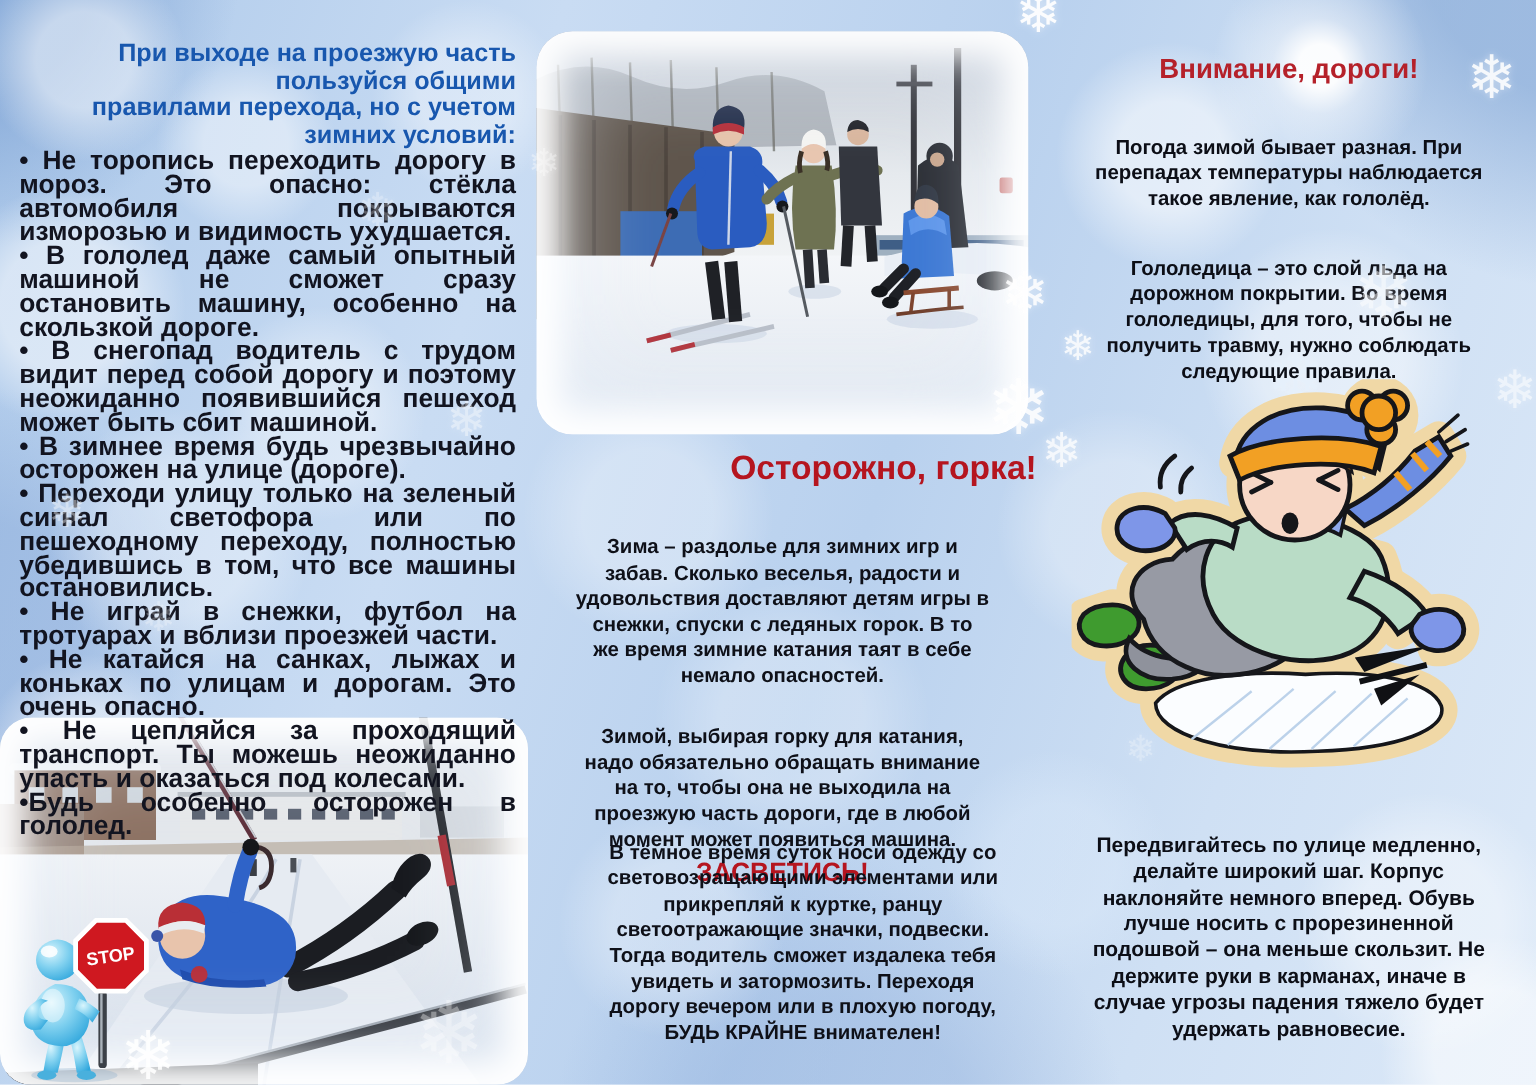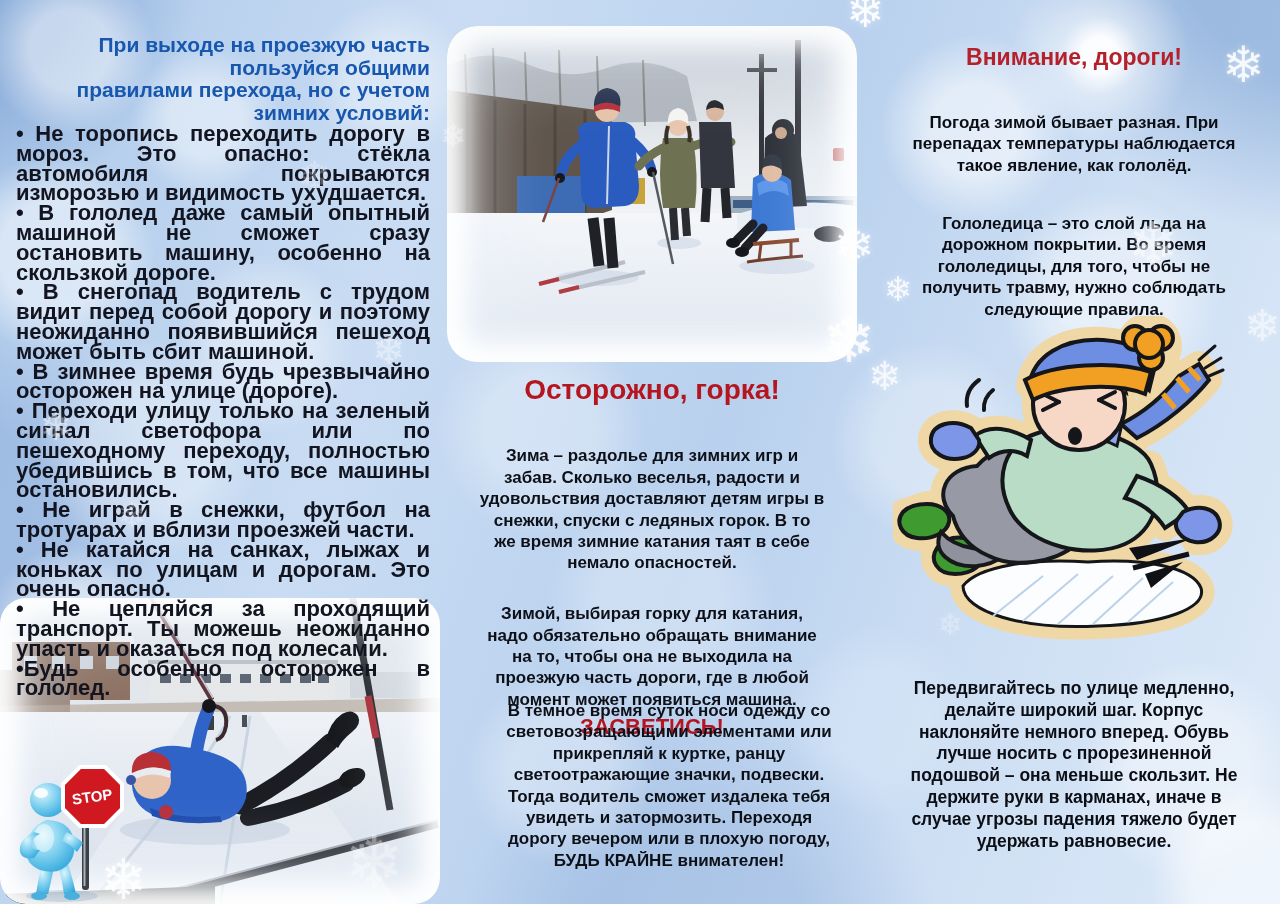--- a/index.html
+++ b/index.html
@@ -35,36 +35,36 @@
   }
   .flake{position:absolute;z-index:5;line-height:1;color:#ffffff;
     text-shadow:0 0 6px rgba(255,255,255,.55);pointer-events:none;user-select:none;}
   .flake.back{z-index:1;}
   .txt{position:absolute;z-index:4;margin:0;white-space:pre-line;}
   .left-heading{left:16px;top:34px;width:414px;text-align:right;
     font-size:21px;line-height:22.5px;color:#1857ae;}
   .bullets{position:absolute;z-index:4;left:16px;top:124px;width:414px;
     font-size:22px;line-height:19.8px;color:#121420;}
   .bullets p{margin:0;text-align:justify;}
-  .mid-heading-1{left:440px;top:374px;width:424px;text-align:center;
+  .mid-heading-1{left:440px;top:374px;width:424px;text-align:right;
     font-size:28px;line-height:32px;color:#b5151f;}
   .mid-text-1{left:441px;top:424px;width:422px;text-align:center;
     font-size:17px;line-height:21.4px;color:#0e1018;}
   .mid-text-1 p{margin:0 0 8px 0;white-space:pre-line;}
   .mid-heading-2{left:440px;top:671px;width:424px;text-align:center;
     font-size:22px;line-height:24px;color:#b5151f;margin-top:44px;}
   .mid-text-2{left:441px;top:700px;width:422px;text-align:center;
     font-size:17px;line-height:21.4px;color:#0e1018;margin-left:17px;}
   .right-heading{left:874px;top:44px;width:400px;text-align:center;
     font-size:23px;line-height:26px;color:#b5212a;}
   .right-text-1{left:874px;top:90px;width:400px;text-align:center;
     font-size:17px;line-height:21.5px;color:#0c0e16;}
   .right-text-1 p{margin:0;white-space:pre-line;}
   .right-text-1 p + p{margin-top:15px;text-align:center;}
-  .right-text-2{left:870px;top:678px;width:408px;text-align:center;
+  .right-text-2{left:870px;top:694px;width:408px;text-align:center;
     font-size:17.5px;line-height:21.8px;color:#0c0e16;}
   .photo{position:absolute;z-index:2;overflow:hidden;}
   .photo svg{display:block;width:100%;height:100%;}
   .photo::after{content:"";position:absolute;inset:0;border-radius:inherit;
     box-shadow:inset 0 0 26px 20px rgba(255,255,255,.95), inset 0 0 70px 34px rgba(236,245,255,.45);}
   .photo-mid{left:447px;top:26px;width:410px;height:336px;border-radius:30px;}
   .photo-left{left:0;top:598px;width:440px;height:306px;border-radius:26px;}
   .clipart{position:absolute;z-index:6;}
   .clipart svg{display:block;width:100%;height:100%;}
   .cartoon-slip{left:893px;top:316px;width:358px;height:350px;}

